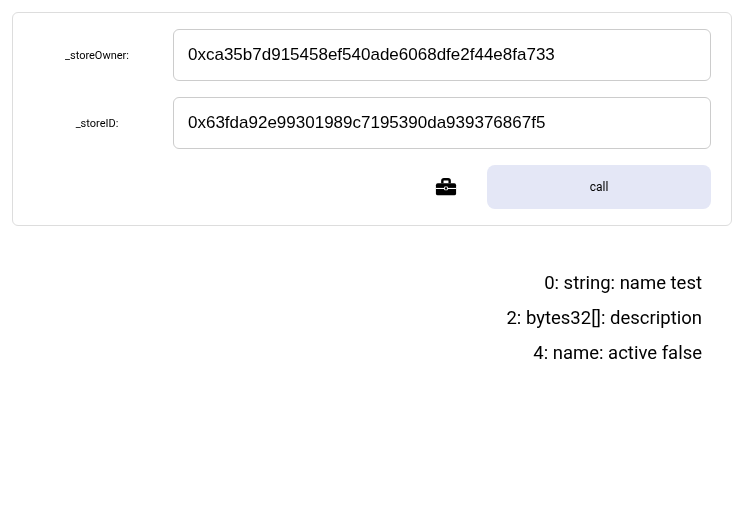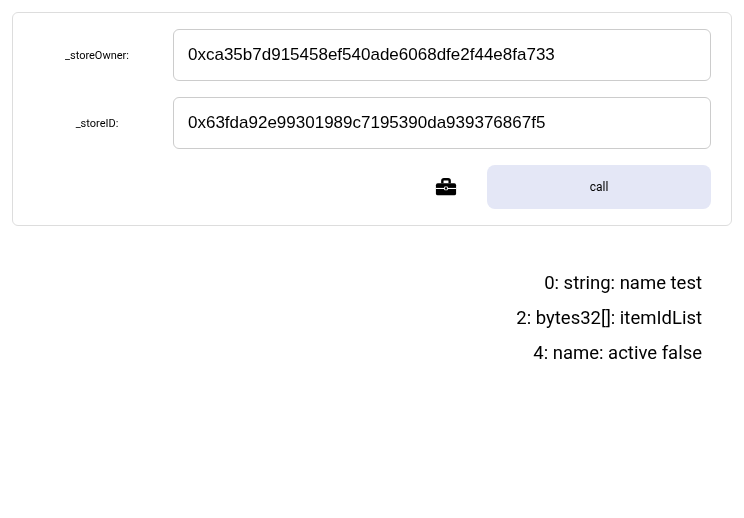--- a/index.html
+++ b/index.html
@@ -126,15 +126,15 @@
         <rect x="10.8" y="10.3" width="2.4" height="2.4" rx="0.5" fill="#000"></rect>
         <path d="M8 6 V3.2 Q8 1.5 9.7 1.5 H14.3 Q16 1.5 16 3.2 V6" stroke="#000" stroke-width="2.6" fill="none"></path>
       </svg>
     </span>
     <button class="call-btn">call</button>
   </div>
 </div>
 
 <div class="results">
   <div class="result-line">0: string: name test</div>
-  <div class="result-line">2: bytes32[]: itemIdList</div>
+  <div class="result-line">2: bytes32[]: description</div>
   <div class="result-line">4: name: active false</div>
 </div>
 
 </body></html>

